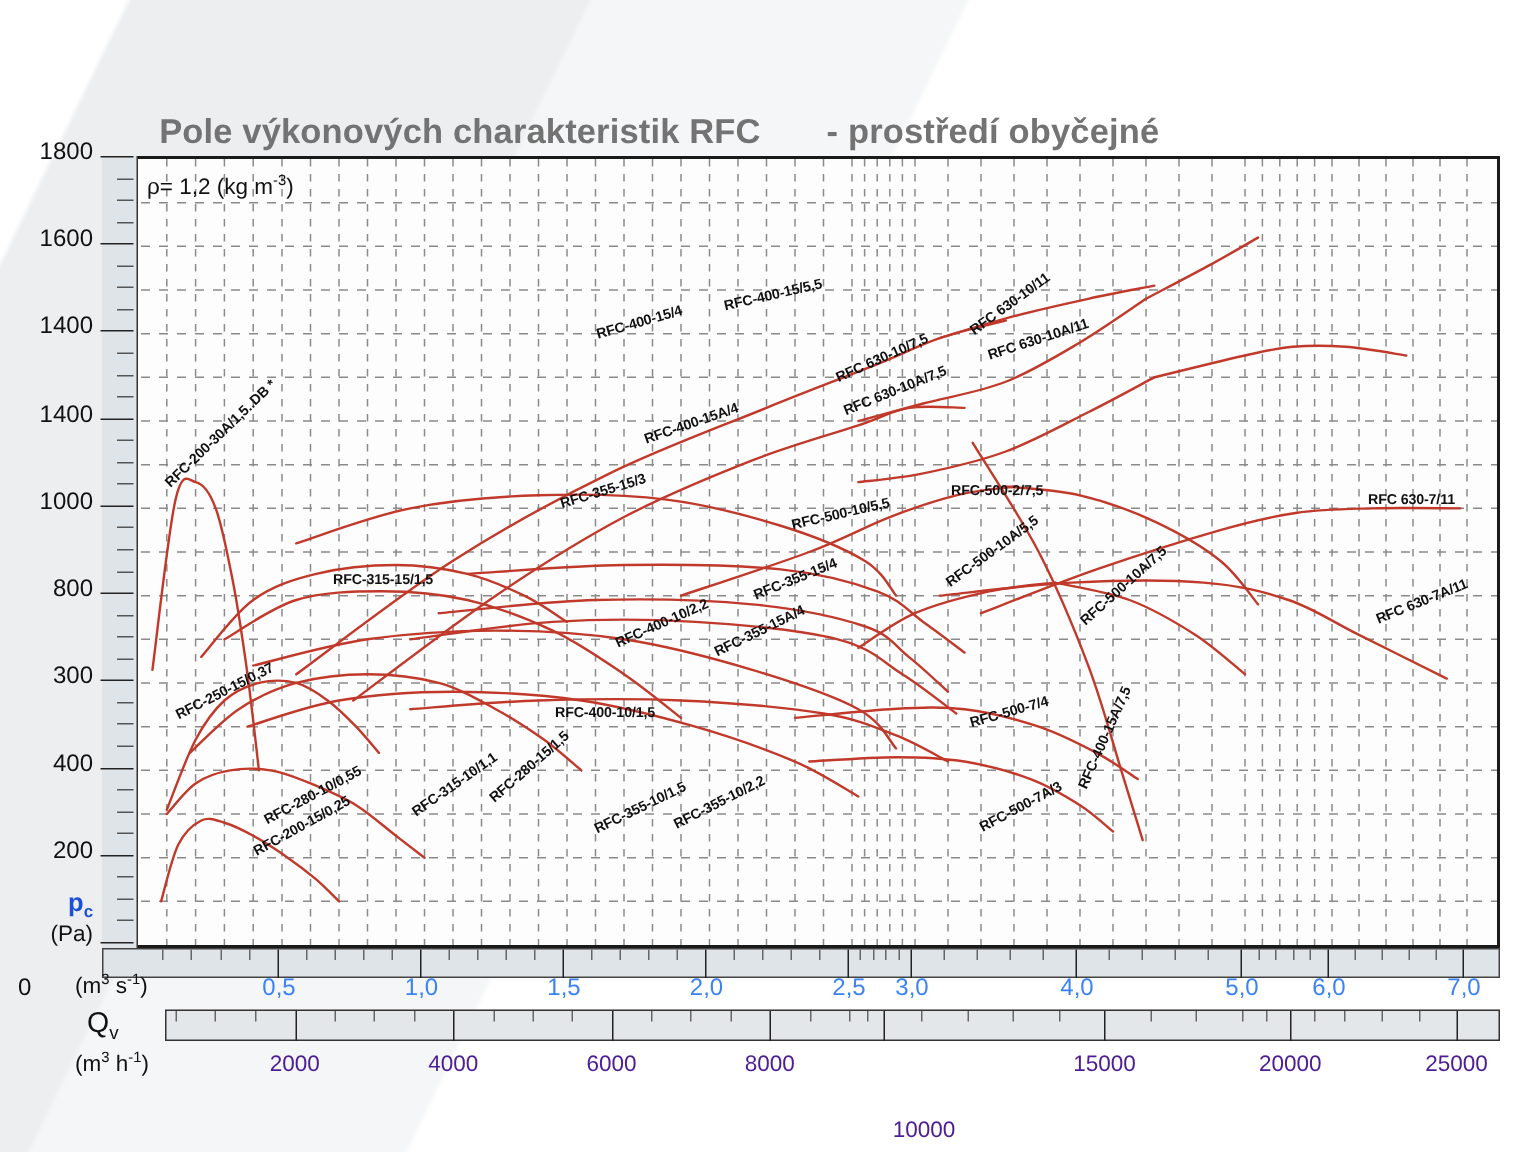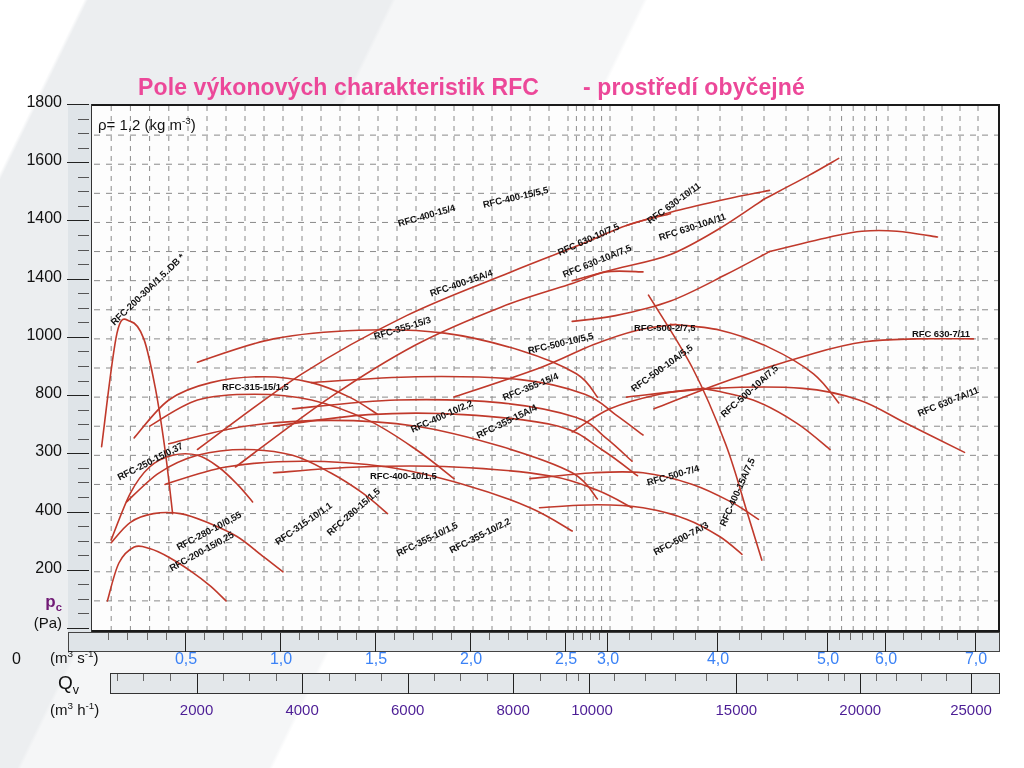--- a/index.html
+++ b/index.html
@@ -18,26 +18,25 @@
       #eceef0 6.3%, #eceef0 28%,
       #f5f6f7 28.3%, #f5f6f7 46%,
       #ffffff 46.3%, #ffffff 100%);
   }
   #root{position:absolute;left:0;top:0;width:1024px;height:768px;}
 
   
   #title{
     position:absolute;left:0;top:47px;width:853px;
     text-align:center;
-    color:#ec4899;
+    color:#737373;
     font-weight:bold;
     font-size:23px;
     letter-spacing:.1px;
     white-space:pre;
-    margin-left:32px;
   }
   #title .t-main{margin-right:44px;}
 
   
   #plot-frame{
     position:absolute;left:68px;top:104px;width:932px;height:528px;
     border:2px solid #1a1a1a;
     background:#fdfdfd;
     box-sizing:border-box;
   }
@@ -52,21 +51,21 @@
   #vruler .vt{position:absolute;right:2px;width:11px;height:0;border-top:1px solid #555;}
   #vruler .vt.major{width:22px;border-top:1px solid #222;}
 
   
   .ylab{
     position:absolute;right:0;width:56px;text-align:right;
     font-size:16px;color:#111;
   }
   #ylabels{position:absolute;left:0;top:104px;width:62px;height:528px;}
 
-  .pc-label{position:absolute;left:0;width:62px;text-align:right;font-size:17px;color:#701a75;font-weight:bold;}
+  .pc-label{position:absolute;left:0;width:62px;text-align:right;font-size:17px;color:#1d4ed8;font-weight:bold;}
   .pc-sub{position:absolute;left:0;width:62px;text-align:right;font-size:15px;color:#111;}
 
   
   #hruler1{
     position:absolute;left:68px;top:632px;width:932px;height:20px;
     background:#dfe4e8;border:1.5px solid #444;box-sizing:border-box;
   }
   #hruler2{
     position:absolute;left:110px;top:673px;width:890px;height:21px;
     background:#e3e7ea;border:1.5px solid #333;box-sizing:border-box;
@@ -410,17 +409,17 @@
     <div class="xlab" style="left: 566px;">2,5</div>
     <div class="xlab" style="left: 608px;">3,0</div>
     <div class="xlab" style="left: 718px;">4,0</div>
     <div class="xlab" style="left: 828px;">5,0</div>
     <div class="xlab" style="left: 886px;">6,0</div>
     <div class="xlab" style="left: 976px;">7,0</div>
     <div class="xlab2" style="left: 196.556px;">2000</div>
     <div class="xlab2" style="left: 302.111px;">4000</div>
     <div class="xlab2" style="left: 407.667px;">6000</div>
     <div class="xlab2" style="left: 513.222px;">8000</div>
-    <div class="xlab2" style="left: 592px;">10000</div>
+    <div class="xlab2" style="left: 616px; margin-top: 44px;">10000</div>
     <div class="xlab2" style="left: 736.333px; text-align: center;">15000</div>
     <div class="xlab2" style="left: 860.222px;">20000</div>
     <div class="xlab2" style="left: 971px;">25000</div>
   </div>
 
 </body></html>

